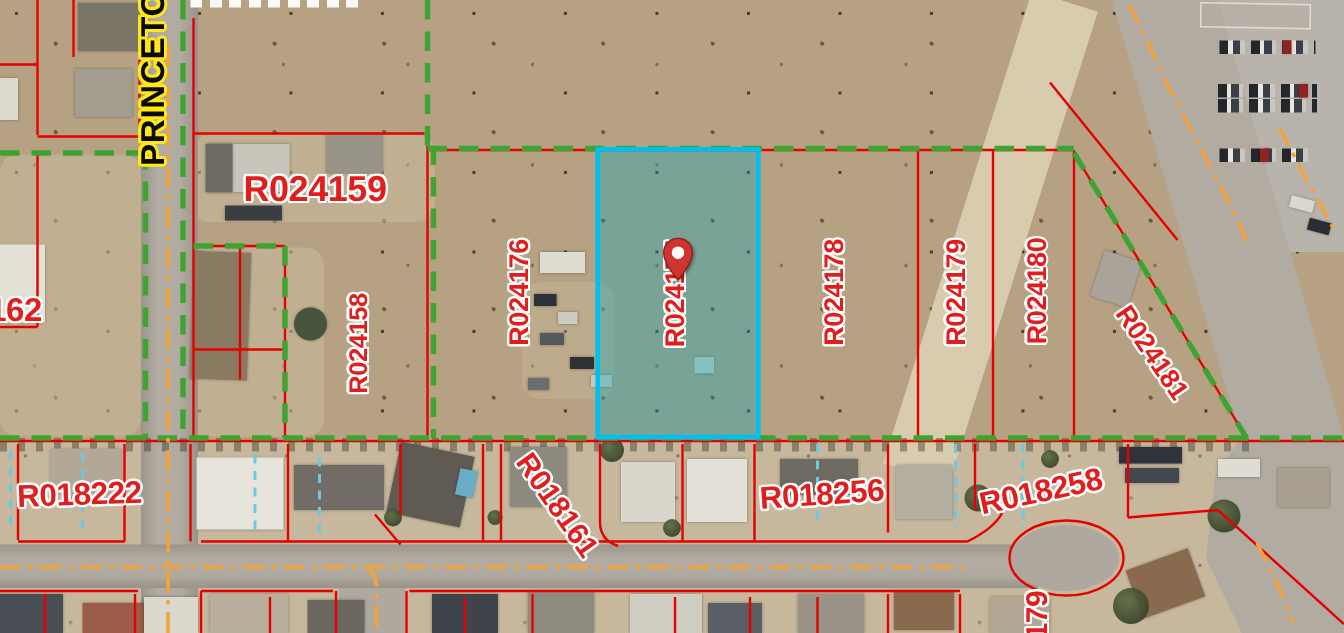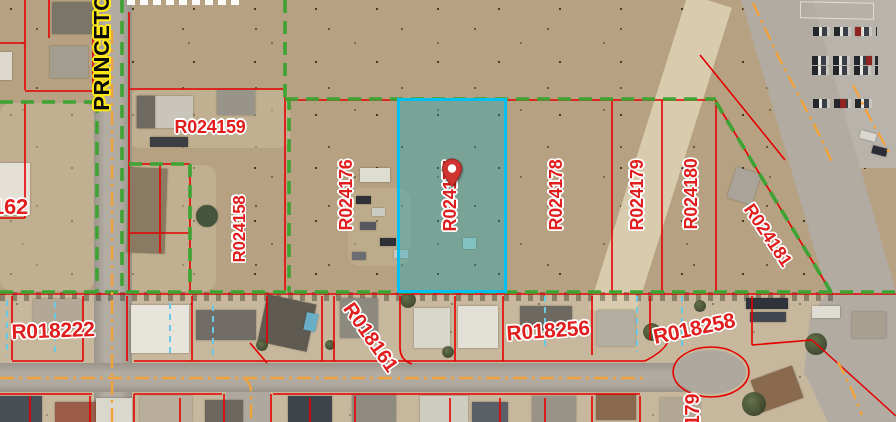--- a/index.html
+++ b/index.html
@@ -175,21 +175,21 @@
                M753,3 L779,58 L800,98 L822,140 L833,165 M853,85 L870,118 L891,156
                M838,362 L852,390 L862,415"></path>
     </g>
   </svg>
 
   <div class="abs parcel-hl"></div>
 
   <div class="topfrag abs"></div>
   <div class="street-lbl" style="left:102px;top:52px;transform:translate(-50%,-50%) rotate(-90deg)">PRINCETO</div>
 
-  <div class="lbl" style="left:210px;top:127px;font-size:18px;transform:translate(-50%,-50%)">R024159</div>
+  <div class="lbl" style="left:210px;top:127px;font-size:24px;transform:translate(-50%,-50%)">R024159</div>
   <div class="lbl" style="left:239px;top:229px;font-size:17px;transform:translate(-50%,-50%) rotate(-90deg)">R024158</div>
   <div class="lbl" style="left:346px;top:195px;transform:translate(-50%,-50%) rotate(-90deg)">R024176</div>
   <div class="lbl" style="left:450px;top:196px;transform:translate(-50%,-50%) rotate(-90deg)">R024177</div>
   <div class="lbl" style="left:556px;top:195px;transform:translate(-50%,-50%) rotate(-90deg)">R024178</div>
   <div class="lbl" style="left:637px;top:195px;transform:translate(-50%,-50%) rotate(-90deg)">R024179</div>
   <div class="lbl" style="left:691px;top:194px;transform:translate(-50%,-50%) rotate(-90deg)">R024180</div>
   <div class="lbl" style="left:768px;top:235px;transform:translate(-50%,-50%) rotate(56deg)">R024181</div>
   <div class="lbl" style="left:10px;top:207px;font-size:22px;transform:translate(-50%,-50%)">162</div>
 
   <div class="lbl" style="left:53px;top:330px;font-size:21px;transform:translate(-50%,-50%) rotate(-2deg)">R018222</div>

